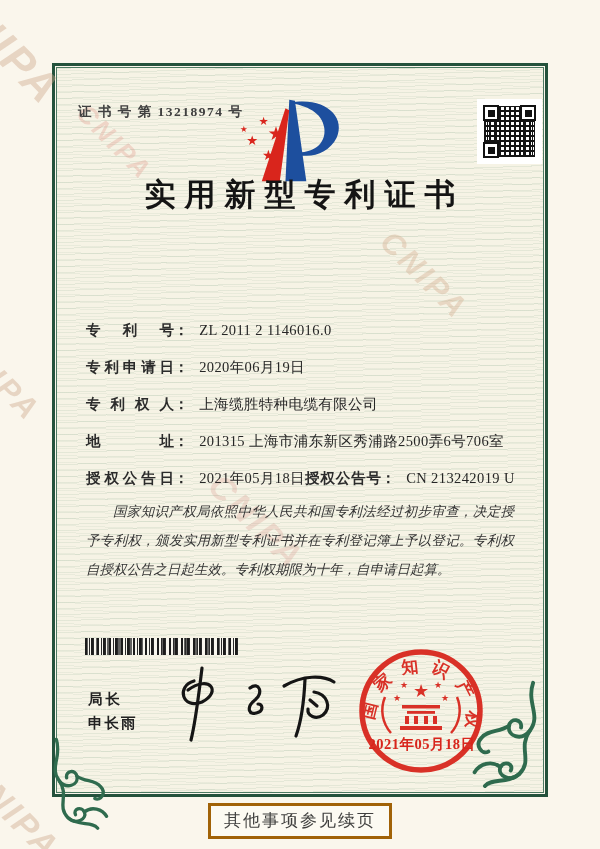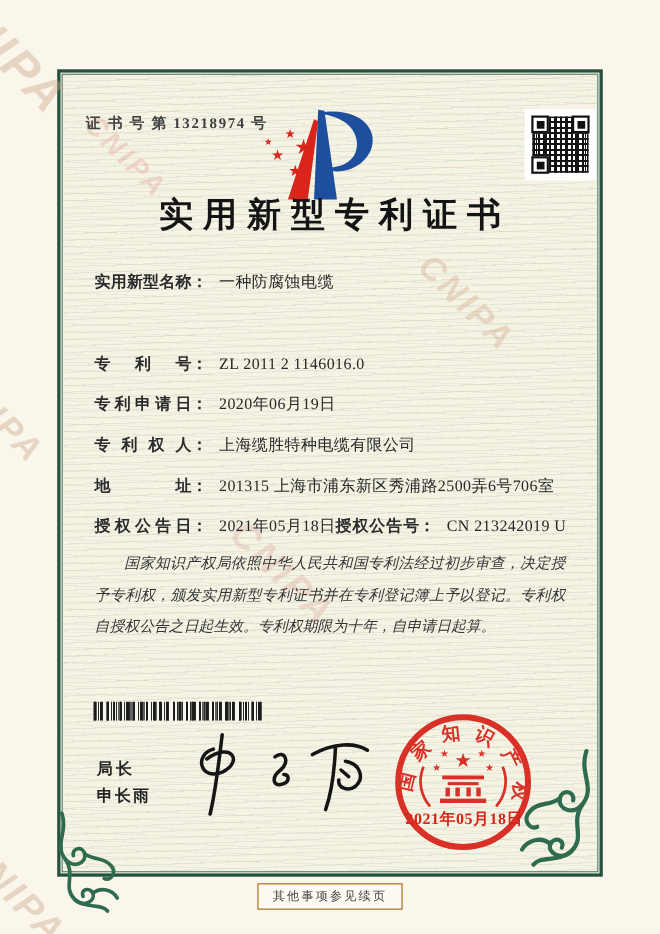--- a/index.html
+++ b/index.html
@@ -107,22 +107,22 @@
 
   .seal{position:absolute;left:355px;top:645px;width:132px;height:132px;z-index:4;opacity:0.94;}
   .seal-date{
     position:absolute;left:362px;top:735px;width:120px;z-index:5;
     text-align:center;font-size:14.5px;font-weight:bold;color:#d8251c;
     letter-spacing:0.5px;white-space:nowrap;
   }
   .page-num{position:absolute;left:243px;top:773px;z-index:3;font-size:12px;color:#2e2e2e;letter-spacing:1px;margin-top:35px;}
   .cont-note{
     position:absolute;left:50%;top:803px;transform:translateX(-50%);z-index:3;
-    font-size:11px;letter-spacing:2px;color:#40403f;
-    background:#fcfaf2;border:1px solid #a16207;padding:3px 13px 4px;
+    font-size:17px;letter-spacing:2px;color:#40403f;
+    background:#fcfaf2;border:3px solid #a16207;padding:3px 13px 4px;
     white-space:nowrap;
   }
 </style>
 </head>
 <body>
 
 <div class="page">
 
   <span class="wm wm1">CNIPA</span>
   <span class="wm wm2">CNIPA</span>
@@ -177,24 +177,20 @@
     <div class="qr-f qr-tr">
         <i></i>
       </div>
     <div class="qr-f qr-bl">
         <i></i>
       </div>
   </div>
 
   <div class="doc-title">实用新型专利证书</div>
 
-  <div class="frow" style="top:247px">
-    <span class="flabel">实用新型名称</span><span class="fcolon">：</span>
-    <span class="fvalue">一种防腐蚀电缆</span>
-  </div>
   <div class="frow" style="top:321px">
     <span class="flabel">专利号</span><span class="fcolon">：</span>
     <span class="fvalue">ZL 2011 2 1146016.0</span>
   </div>
   <div class="frow" style="top:358px">
     <span class="flabel">专利申请日</span><span class="fcolon">：</span>
     <span class="fvalue">2020年06月19日</span>
   </div>
   <div class="frow" style="top:395px">
     <span class="flabel">专利权人</span><span class="fcolon">：</span>

